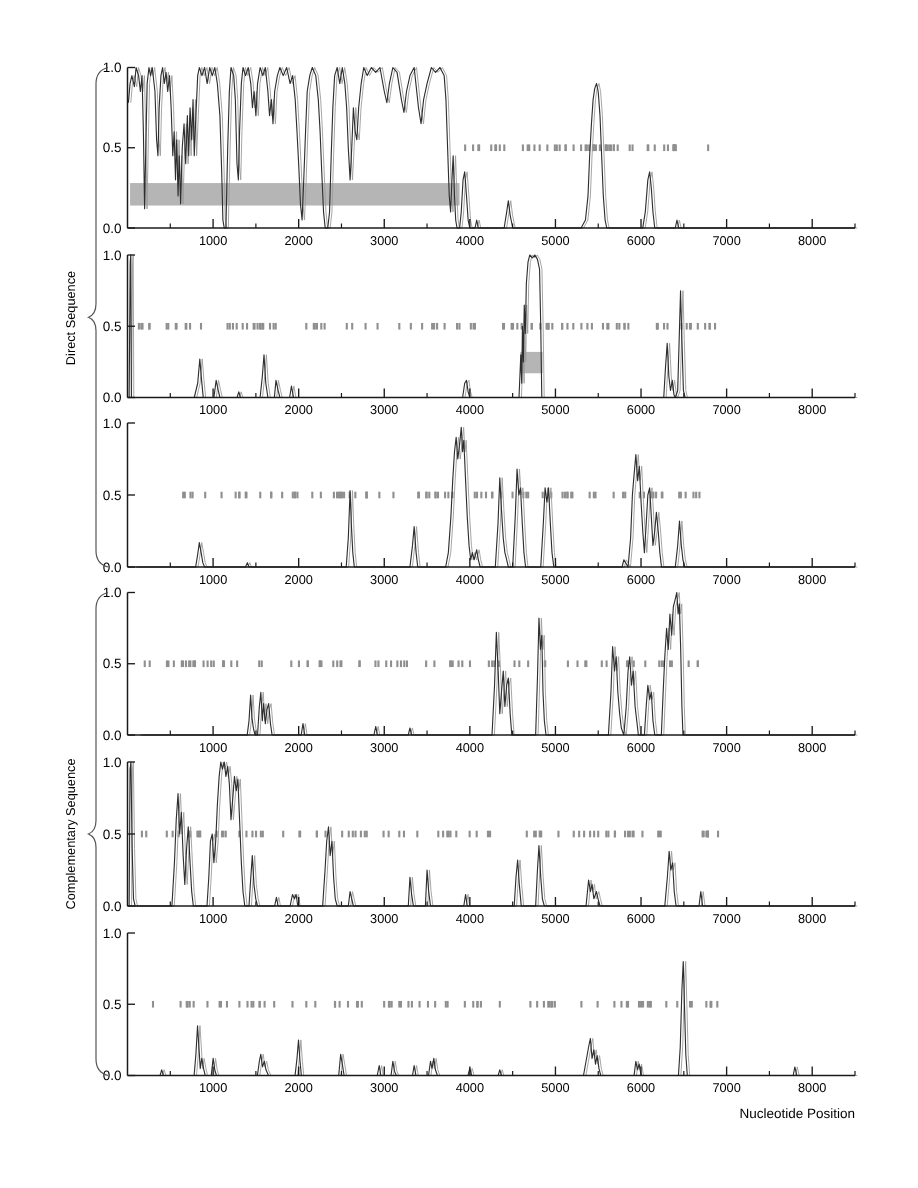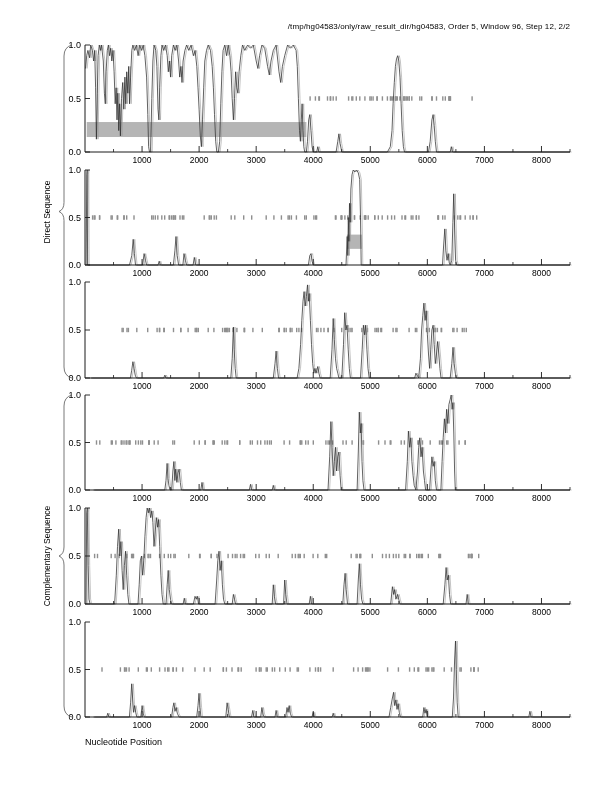--- a/index.html
+++ b/index.html
@@ -4,29 +4,28 @@
 <style>
   html,body{margin:0;padding:0;background:#ffffff;}
   .page{position:relative;width:612px;height:792px;background:#ffffff;overflow:hidden;
         font-family:"Liberation Sans",sans-serif;color:#000;}
   .plot-title{position:absolute;top:22px;left:0;width:570px;text-align:right;
               font-size:8px;letter-spacing:0.1px;white-space:nowrap;}
   .vlabel{position:absolute;transform:translate(-50%,-50%) rotate(-90deg);
           transform-origin:center center;font-size:8.5px;white-space:nowrap;}
   .vlabel.direct{left:47px;top:212px;}
   .vlabel.comp{left:47px;top:556px;}
-  .x-axis-title{position:absolute;top:737px;left:85px;width:485px;text-align:left;font-size:9px;}
+  .x-axis-title{position:absolute;top:737px;left:85px;width:485px;text-align:right;font-size:9px;}
   svg{position:absolute;top:0;left:0;}
   svg text{font-family:"Liberation Sans",sans-serif;fill:#000;}
 </style>
 </head>
 <body>
 
 <div class="page">
-  <div class="plot-title">/tmp/hg04583/only/raw_result_dir/hg04583, Order 5, Window 96, Step 12, 2/2</div>
   <div class="vlabel direct">Direct Sequence</div>
   <div class="vlabel comp">Complementary Sequence</div>
   <svg id="chart" width="612" height="792" viewBox="0 0 612 792">
       <g>
         <rect x="86.71176470588236" y="122.03999999999999" width="219.67647058823528" height="14.980000000000018" fill="#b5b5b5"></rect>
         <rect x="392.1" y="96.3" width="1.4" height="4.4" fill="#8f8f8f"></rect>
         <rect x="395.2" y="96.3" width="1.4" height="4.4" fill="#8f8f8f"></rect>
         <rect x="408.5" y="96.3" width="1.4" height="4.4" fill="#8f8f8f"></rect>
         <rect x="405.5" y="96.3" width="1.4" height="4.4" fill="#8f8f8f"></rect>
         <rect x="449.8" y="96.3" width="1.4" height="4.4" fill="#8f8f8f"></rect>

